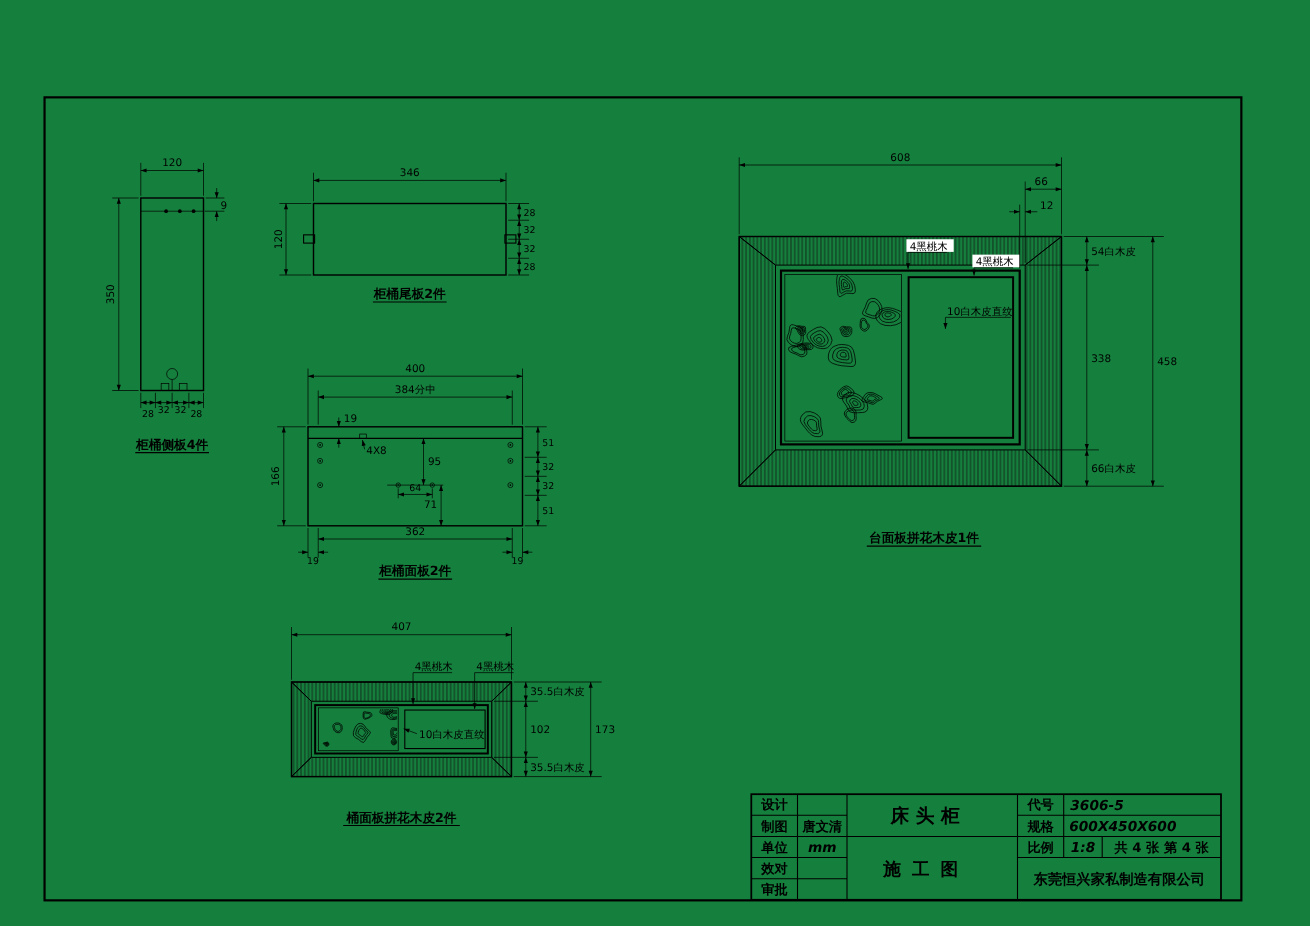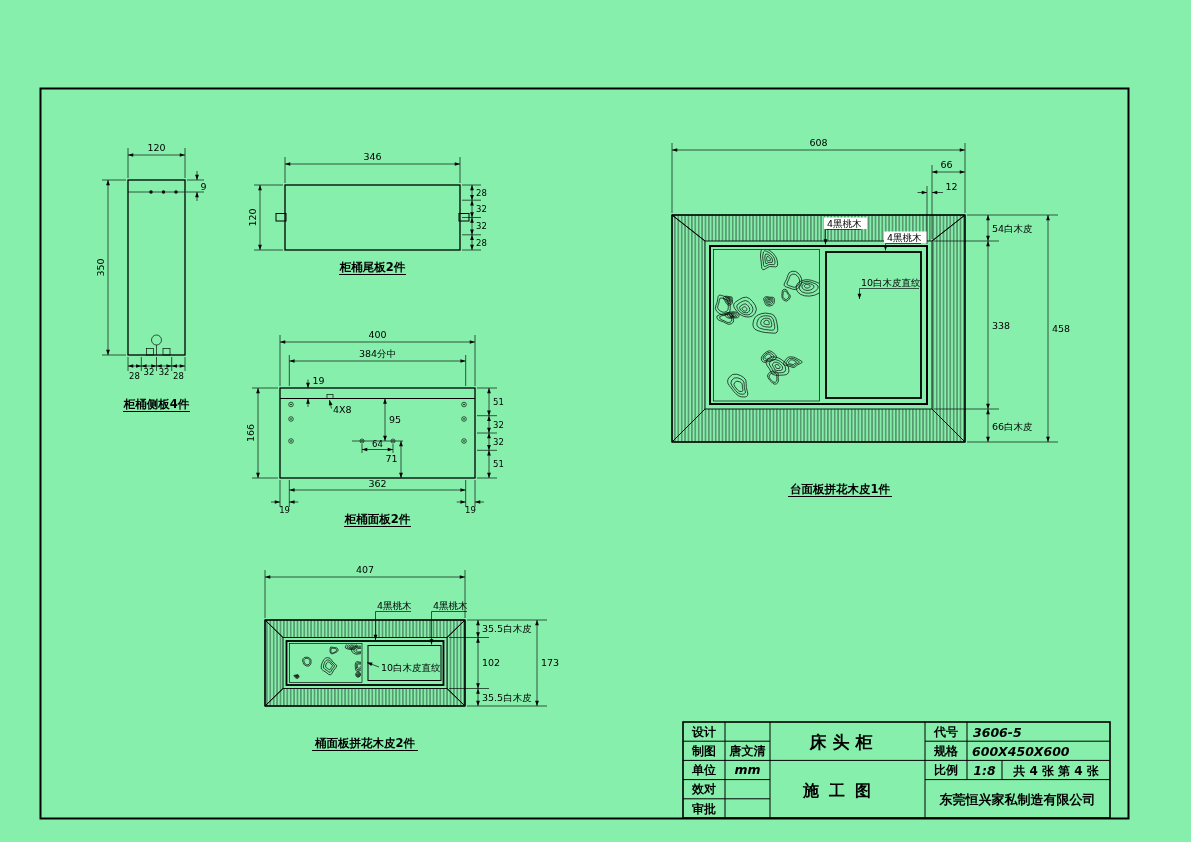--- a/index.html
+++ b/index.html
@@ -1,16 +1,16 @@
 <!DOCTYPE html>
 <html><head>
 <meta charset="utf-8">
 <style>
   html,body{margin:0;padding:0;background:#fff;}
-  .sheet{width:1191px;height:842px;position:relative;background:#86efac;overflow:hidden;}
+  .sheet{width:1191px;height:842px;position:relative;background:#15803d;overflow:hidden;}
   svg{display:block;font-family:"DejaVu Sans","Liberation Sans",sans-serif;}
   .ln{stroke:#000;stroke-width:1.3;fill:none;stroke-linecap:square;}
   .l1{stroke:#000;stroke-width:1;fill:none;}
   .lw{stroke:#000;stroke-width:1.8;fill:none;}
   .s2{stroke:#000;stroke-width:2;fill:none;}
   .s15{stroke:#000;stroke-width:1.6;fill:none;}
   .th{stroke:#000;stroke-width:0.65;fill:none;}
   .dim{stroke:#000;stroke-width:0.65;fill:none;}
   text{fill:#000;}
   .dt{font-size:9.5px;}

